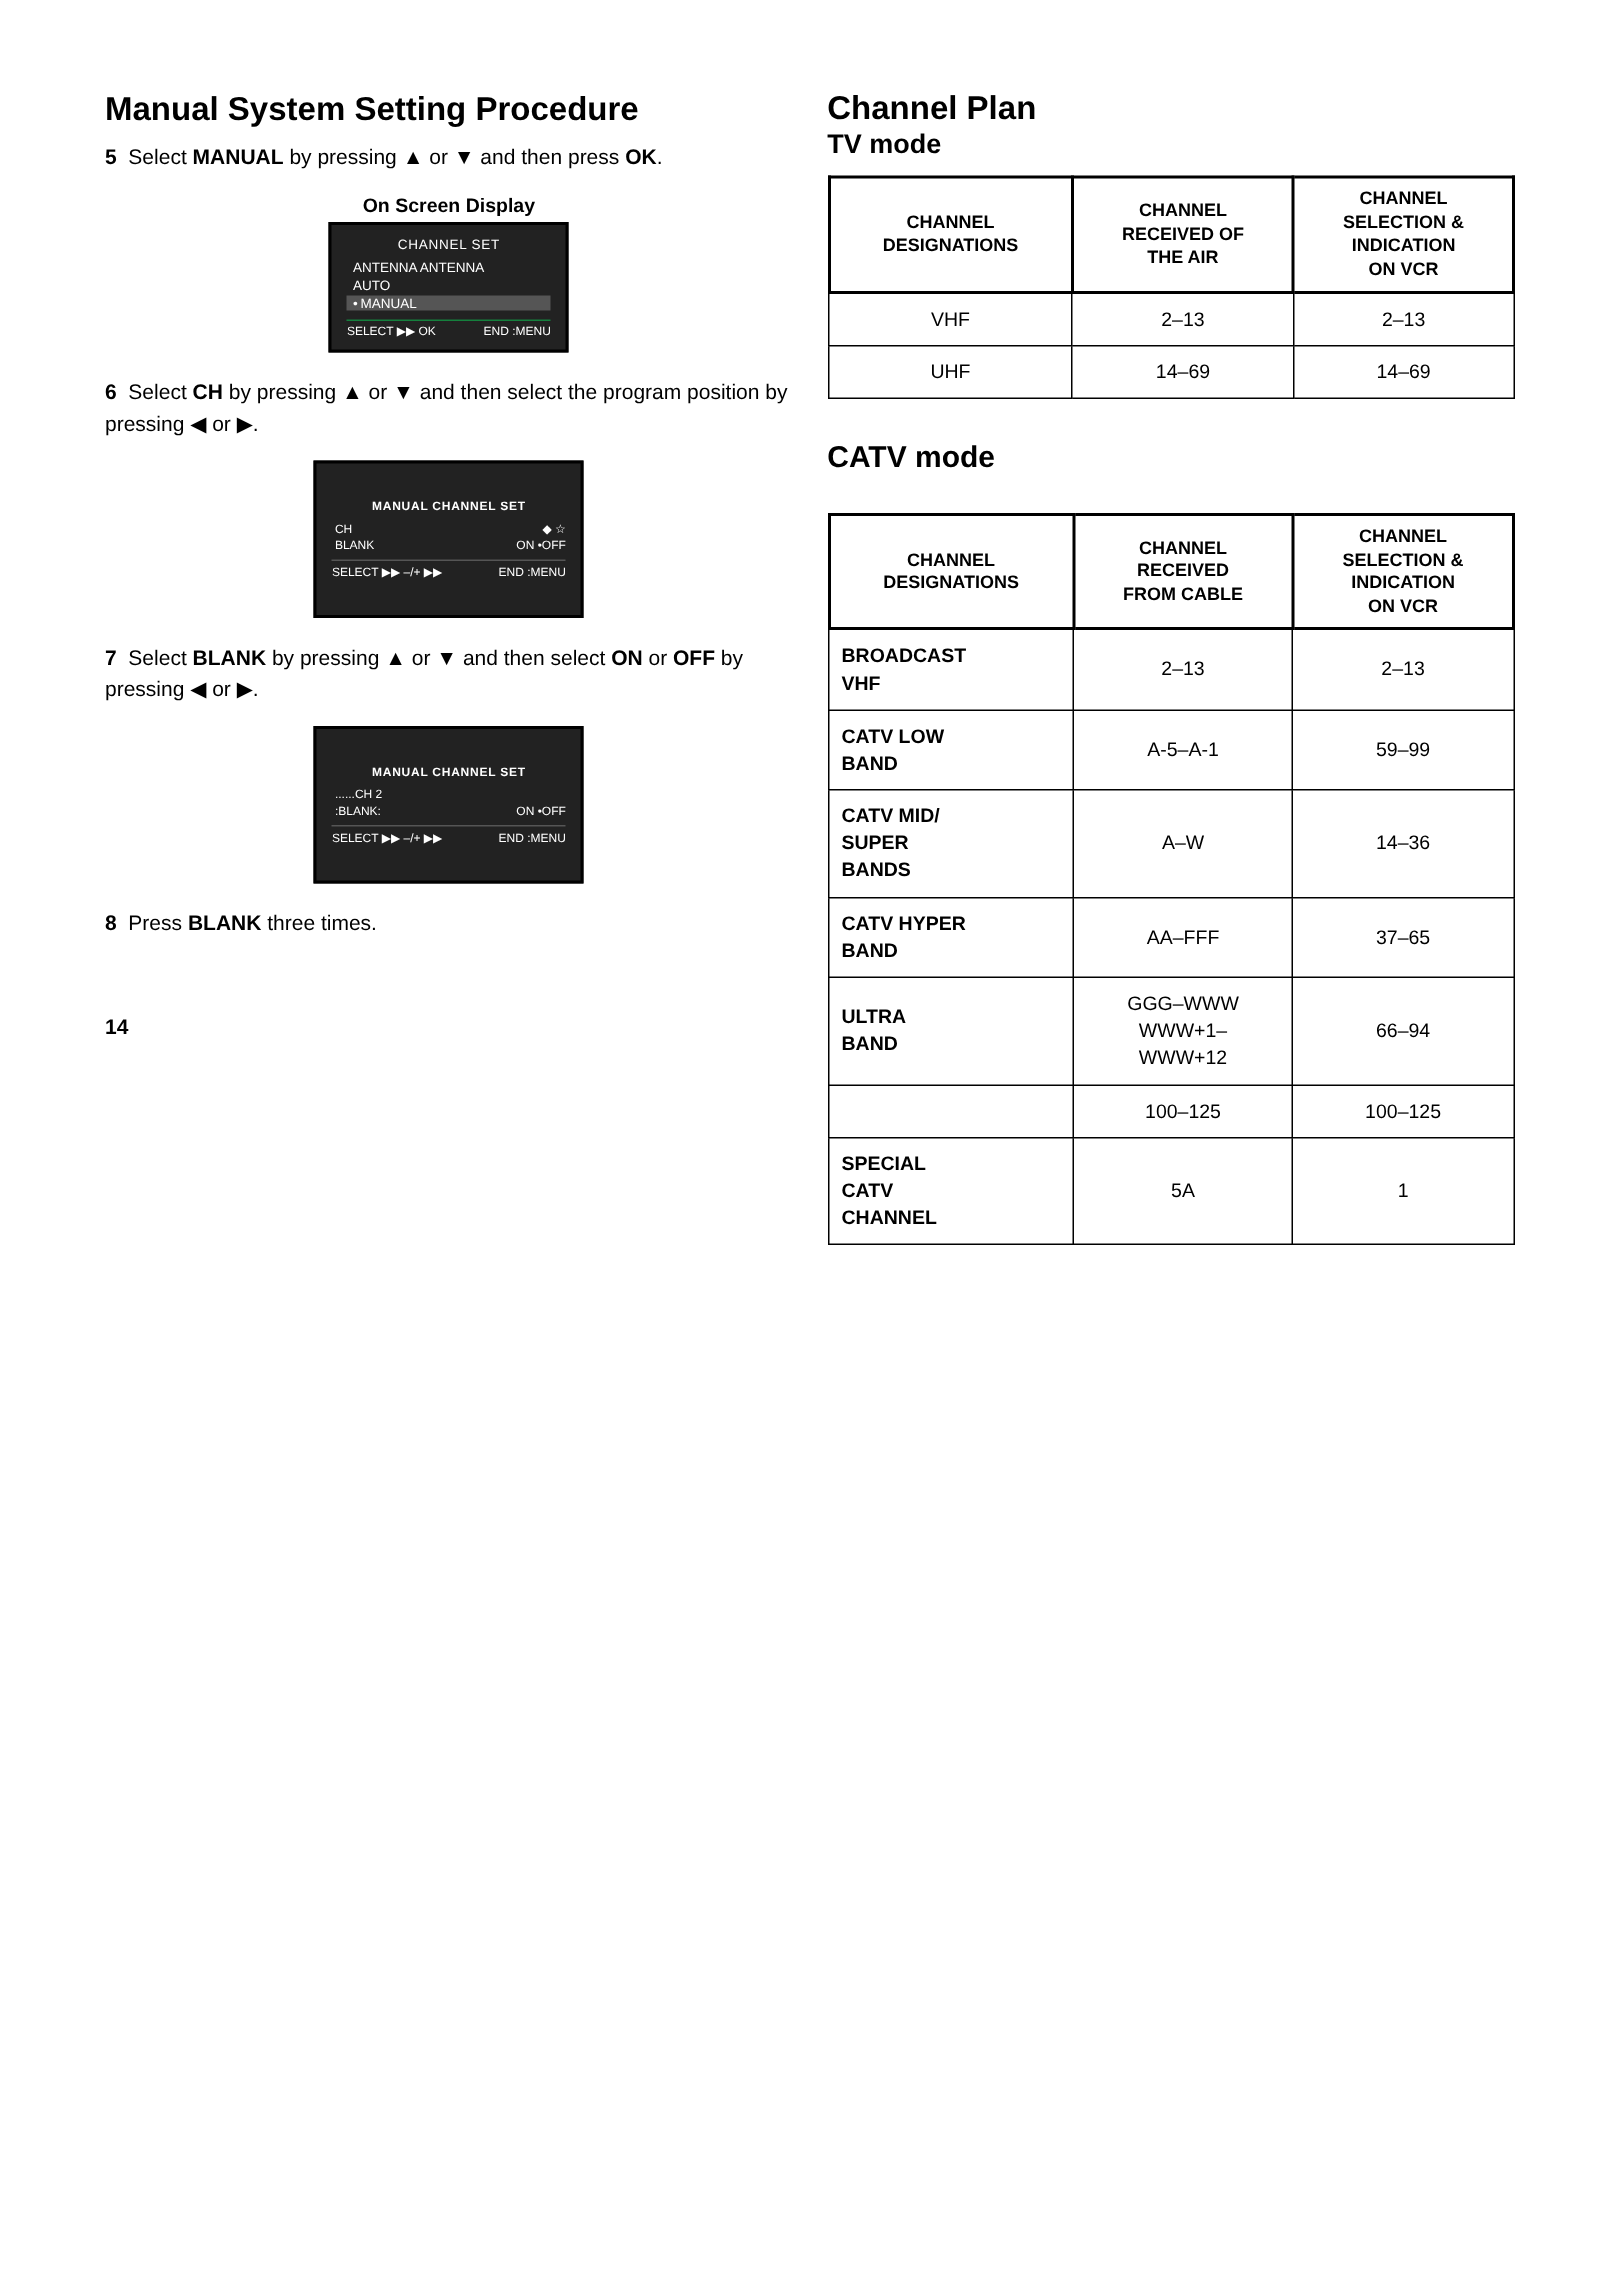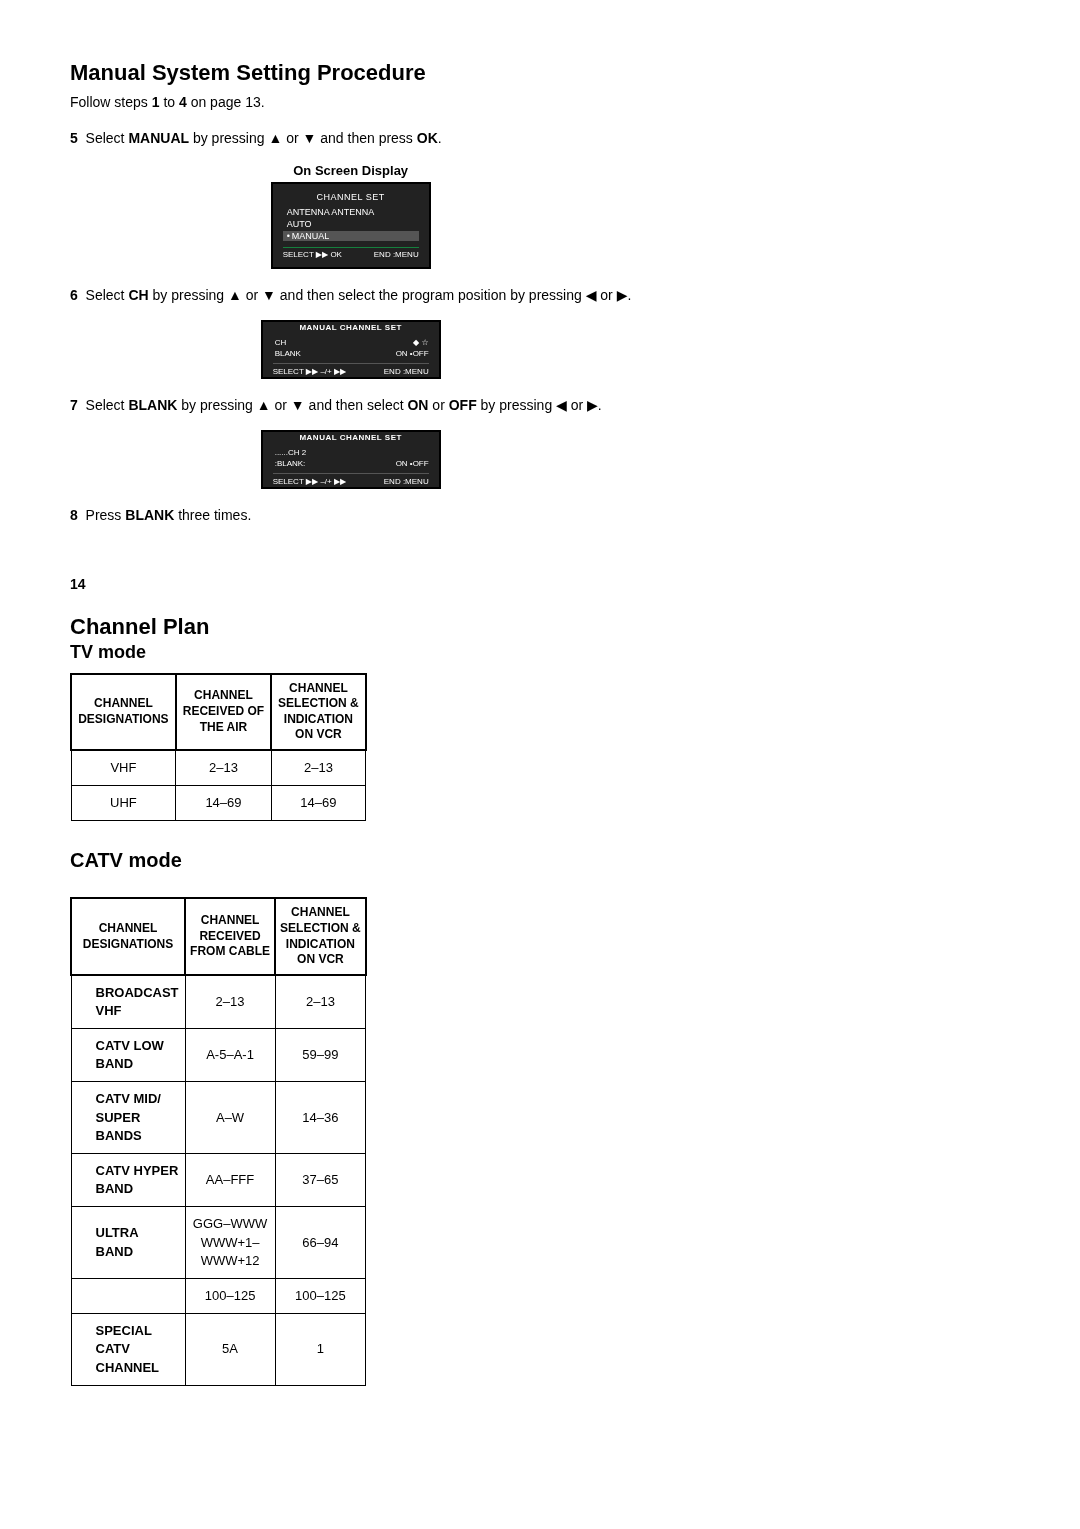--- a/index.html
+++ b/index.html
@@ -8,21 +8,20 @@
       font-family: Arial, Helvetica, sans-serif;
       font-size: 14px;
       color: #000;
       width: 1080px;
       min-height: 1529px;
       padding: 60px 70px 60px 70px;
     }
 
     .page-container {
       display: flex;
-      flex-direction: column;
       gap: 23px;
       align-items: flex-start;
     }
 
     .left-column {
       flex: 1 1 0;
       min-width: 0;
     }
 
     .right-column {
@@ -103,21 +102,21 @@
       justify-content: space-between;
       margin-top: 6px;
       border-top: 1px solid #15803d;
       padding-top: 2px;
     }
 
     .screen-mockup2 {
       background: #222;
       color: #fff;
       font-size: 9px;
-      padding: 1px 10px;
+      padding: 24px 10px;
       width: 180px;
       margin: 0 auto 16px auto;
       border: 2px solid #000;
     }
 
     .sm2-title {
       font-size: 8px;
       font-weight: 700;
       text-align: center;
       margin-bottom: 6px;
@@ -210,41 +209,38 @@
       text-align: center;
       font-size: 13px;
       line-height: 1.4;
       vertical-align: middle;
     }
 
     .channel-table td.left-label {
       text-align: left;
       font-weight: 700;
       font-size: 13px;
-      padding-left: 24px;
+      padding-left: 8px;
     }
 
     .catv-mode-title {
       font-size: 20px;
       font-weight: 900;
       margin-bottom: 25px;
     }
   </style>
 </head>
 <body>
 
 <div class="page-container">
 
   <div class="left-column">
 
     <h1 class="section-title">Manual System Setting Procedure</h1>
 
-    <p class="follow-steps">
-      Follow steps <b>1</b> to <b>4</b> on page 13.
-    </p>
 
     <div class="step">
       <span class="step-number">5</span>
       &nbsp;Select <b>MANUAL</b> by pressing ▲ or ▼ and then press <b>OK</b>.
     </div>
 
     <div class="on-screen-display-label">
       <b>On Screen Display</b>
     </div>
 

